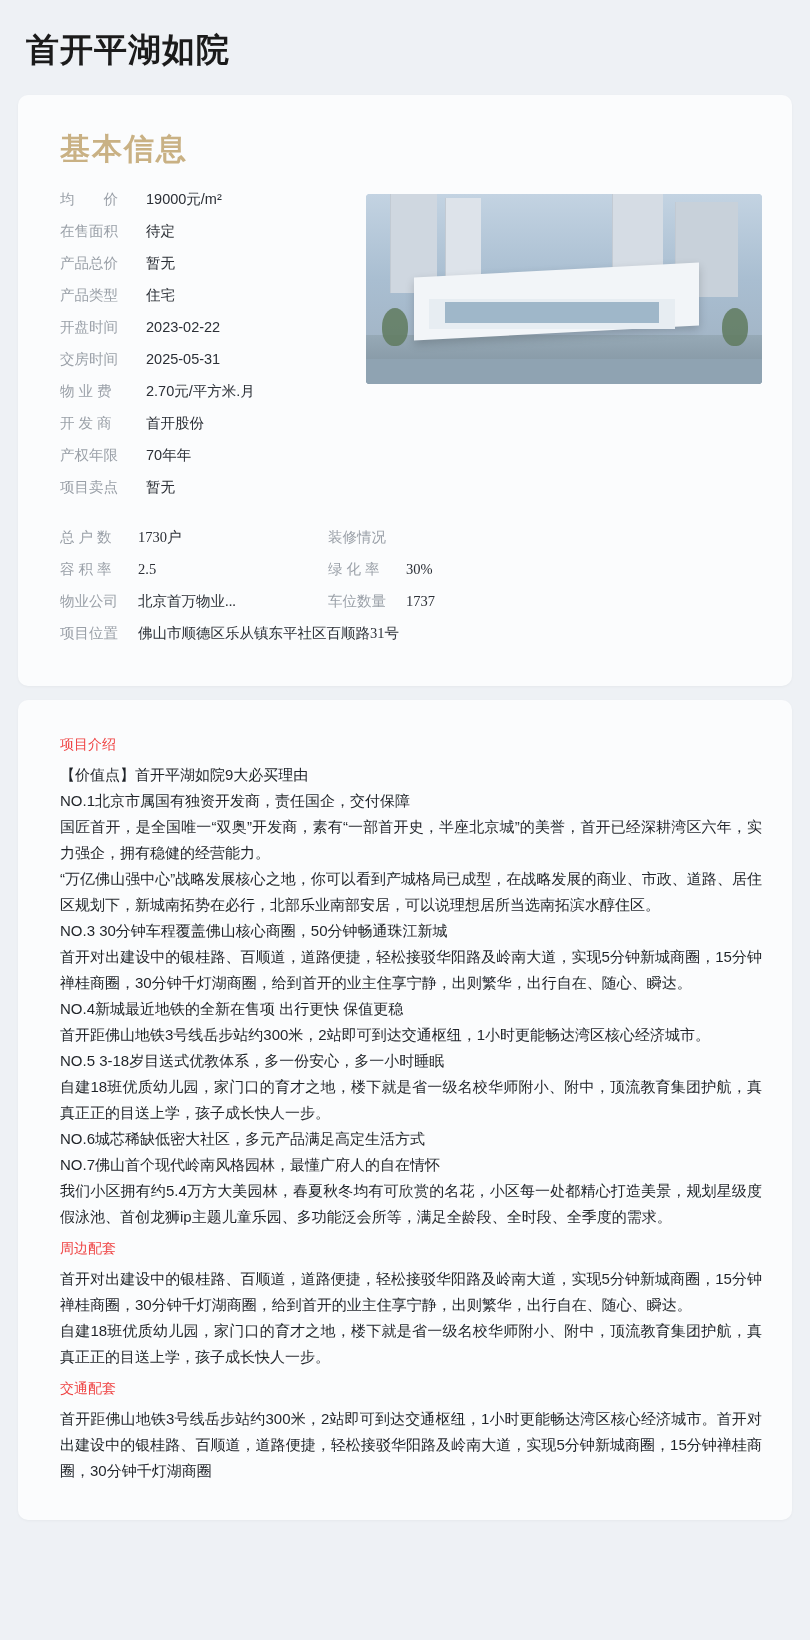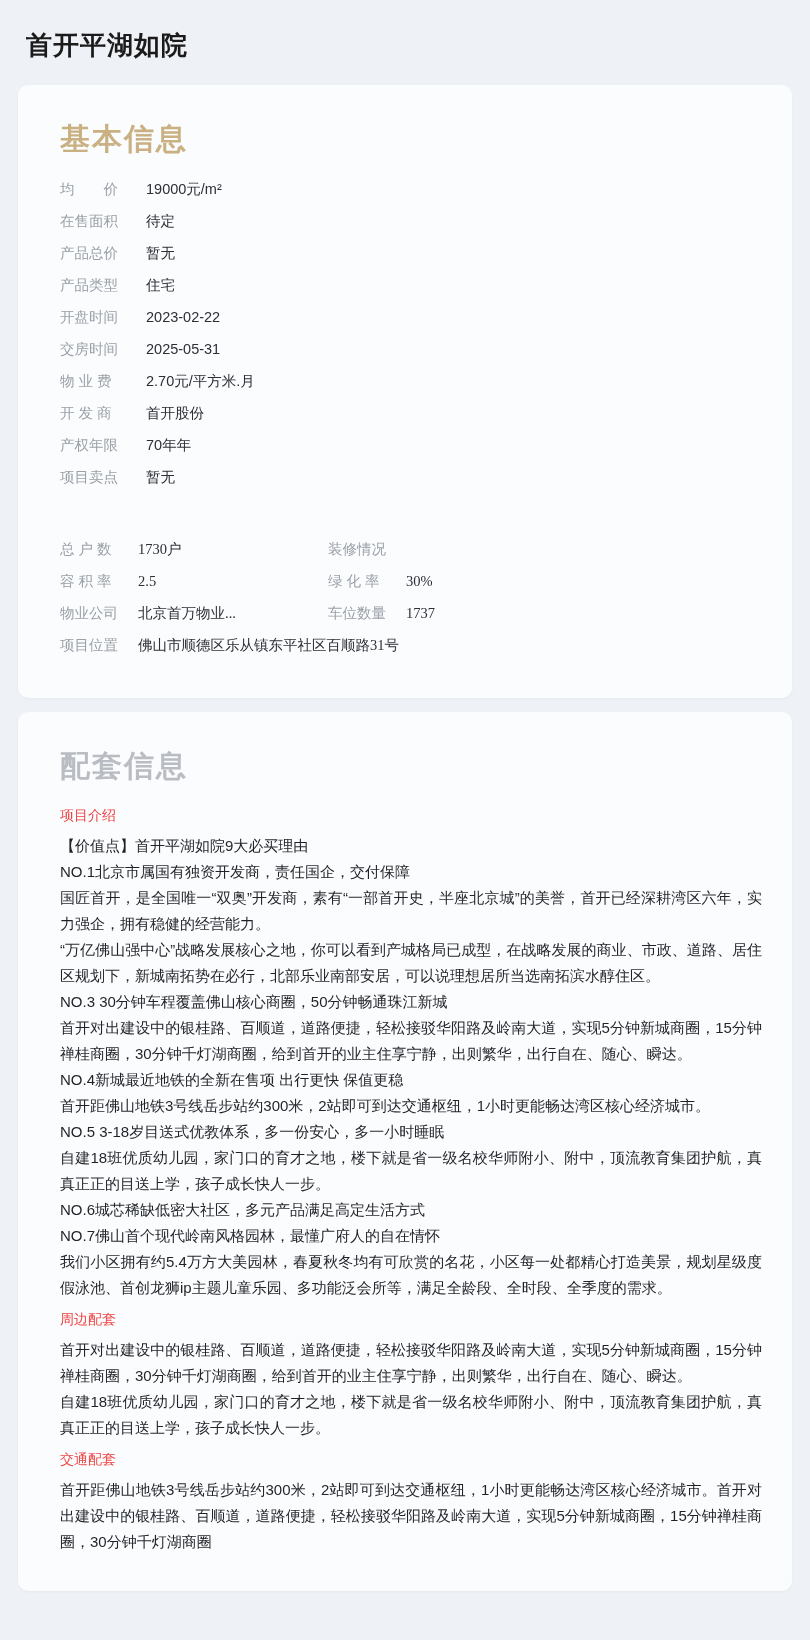--- a/index.html
+++ b/index.html
@@ -10,21 +10,21 @@
   }
   .page {
     width: 810px;
     min-height: 1640px;
     margin: 0 auto;
     background: #eef1f5;
     position: relative;
     padding: 0 18px 18px 18px;
   }
   .page-title {
-    font-size: 26px;
+    font-size: 33px;
     font-weight: bold;
     color: #1b1b1b;
     padding: 28px 8px 22px 8px;
     letter-spacing: 1px;
   }
   .card {
     background: #fbfcfd;
     border-radius: 10px;
     box-shadow: 0 1px 3px rgba(0,0,0,0.04);
     margin-bottom: 14px;
@@ -33,21 +33,21 @@
   
   .basic-card { padding: 26px 30px 30px 30px; }
   .section-title {
     font-size: 30px;
     font-weight: bold;
     color: #c9b184;
     letter-spacing: 2px;
     margin: 8px 0 20px 12px;
   }
   .section-title.grey { color: #b9bcc2; }
-  .basic-top { display: flex; gap: 18px; flex-direction: column; }
+  .basic-top { display: flex; gap: 18px; }
   .basic-left { flex: 0 0 300px; padding-left: 12px; }
   .kv-row {
     display: flex;
     align-items: baseline;
     margin-bottom: 13px;
     font-size: 14.5px;
   }
   .kv-key {
     color: #9aa0a8;
     width: 86px;
@@ -241,21 +241,20 @@
       <div class="grid-row">
         <div class="grid-cell wide">
           <span class="grid-key plain">项目位置</span>
           <span class="grid-val">佛山市顺德区乐从镇东平社区百顺路31号</span>
         </div>
       </div>
     </div>
   </div>
 
   <div class="card fac-card">
-    <div class="section-title grey">配套信息</div>
 
     <div class="sub-label">项目介绍</div>
     <p class="para">【价值点】首开平湖如院9大必买理由</p>
     <p class="para">NO.1北京市属国有独资开发商，责任国企，交付保障</p>
     <p class="para">国匠首开，是全国唯一“双奥”开发商，素有“一部首开史，半座北京城”的美誉，首开已经深耕湾区六年，实力强企，拥有稳健的经营能力。</p>
     <p class="para">“万亿佛山强中心”战略发展核心之地，你可以看到产城格局已成型，在战略发展的商业、市政、道路、居住区规划下，新城南拓势在必行，北部乐业南部安居，可以说理想居所当选南拓滨水醇住区。</p>
     <p class="para">NO.3 30分钟车程覆盖佛山核心商圈，50分钟畅通珠江新城</p>
     <p class="para">首开对出建设中的银桂路、百顺道，道路便捷，轻松接驳华阳路及岭南大道，实现5分钟新城商圈，15分钟禅桂商圈，30分钟千灯湖商圈，给到首开的业主住享宁静，出则繁华，出行自在、随心、瞬达。</p>
     <p class="para">NO.4新城最近地铁的全新在售项 出行更快 保值更稳</p>
     <p class="para">首开距佛山地铁3号线岳步站约300米，2站即可到达交通枢纽，1小时更能畅达湾区核心经济城市。</p>

